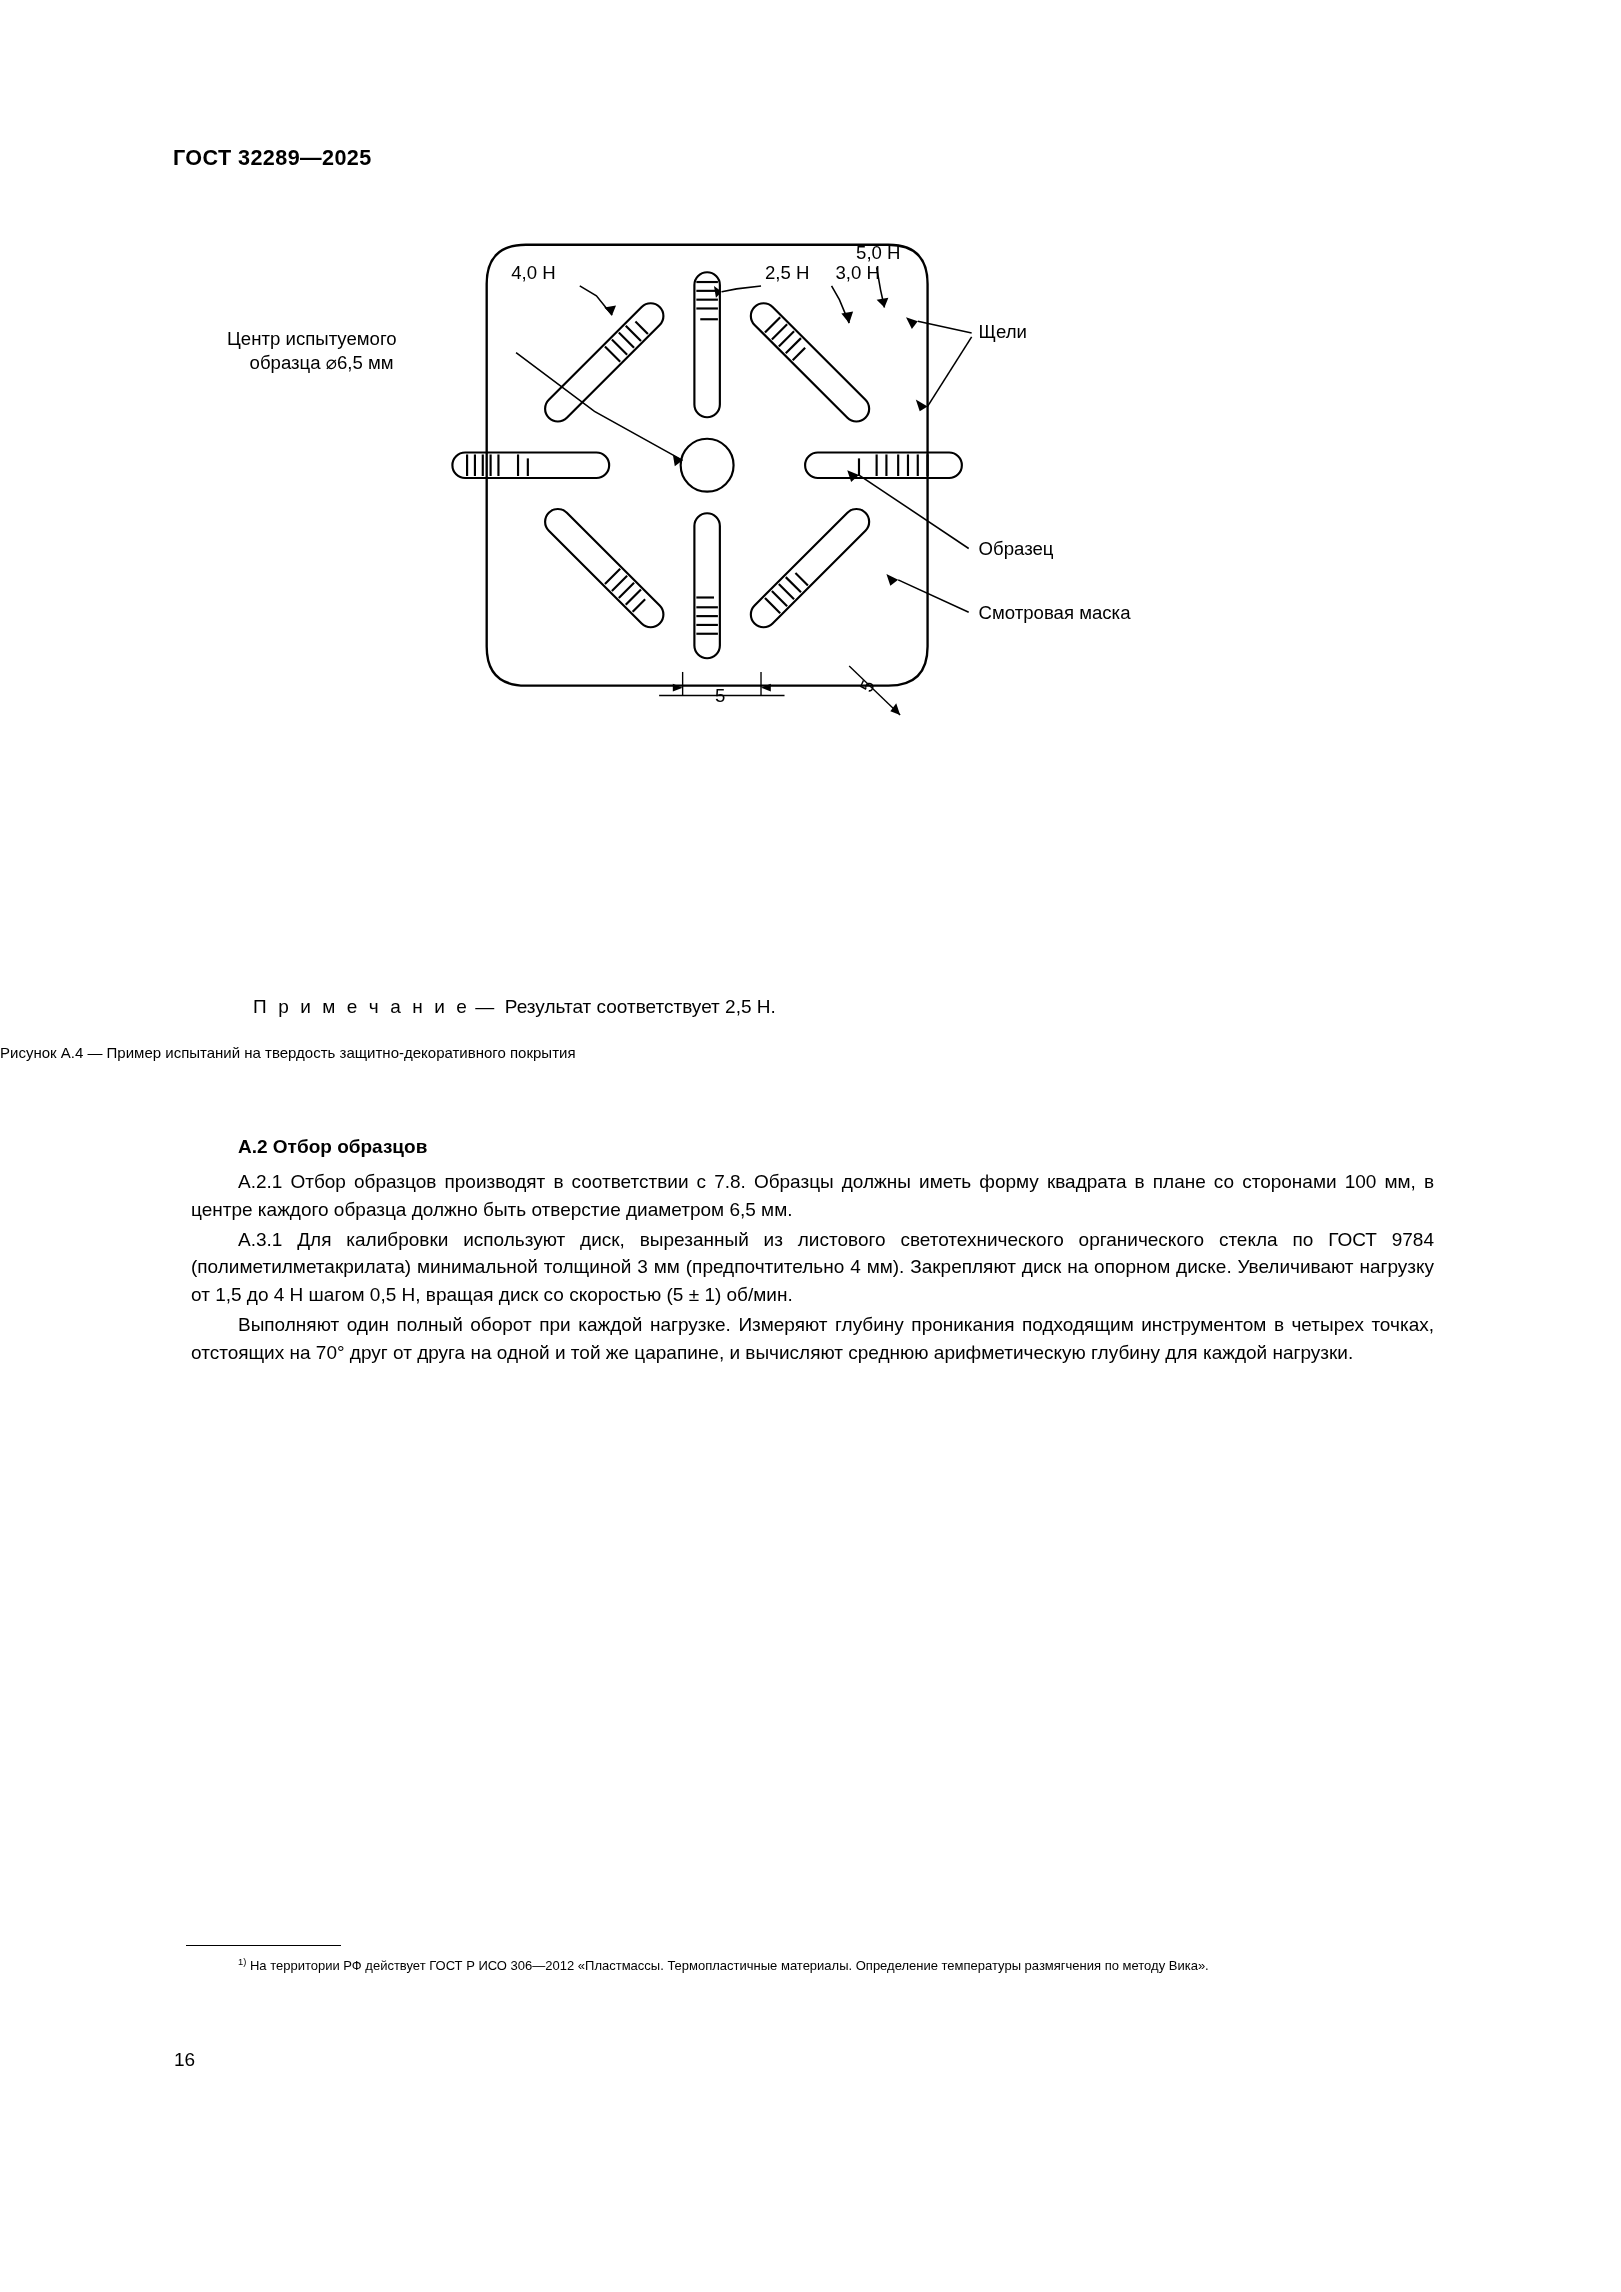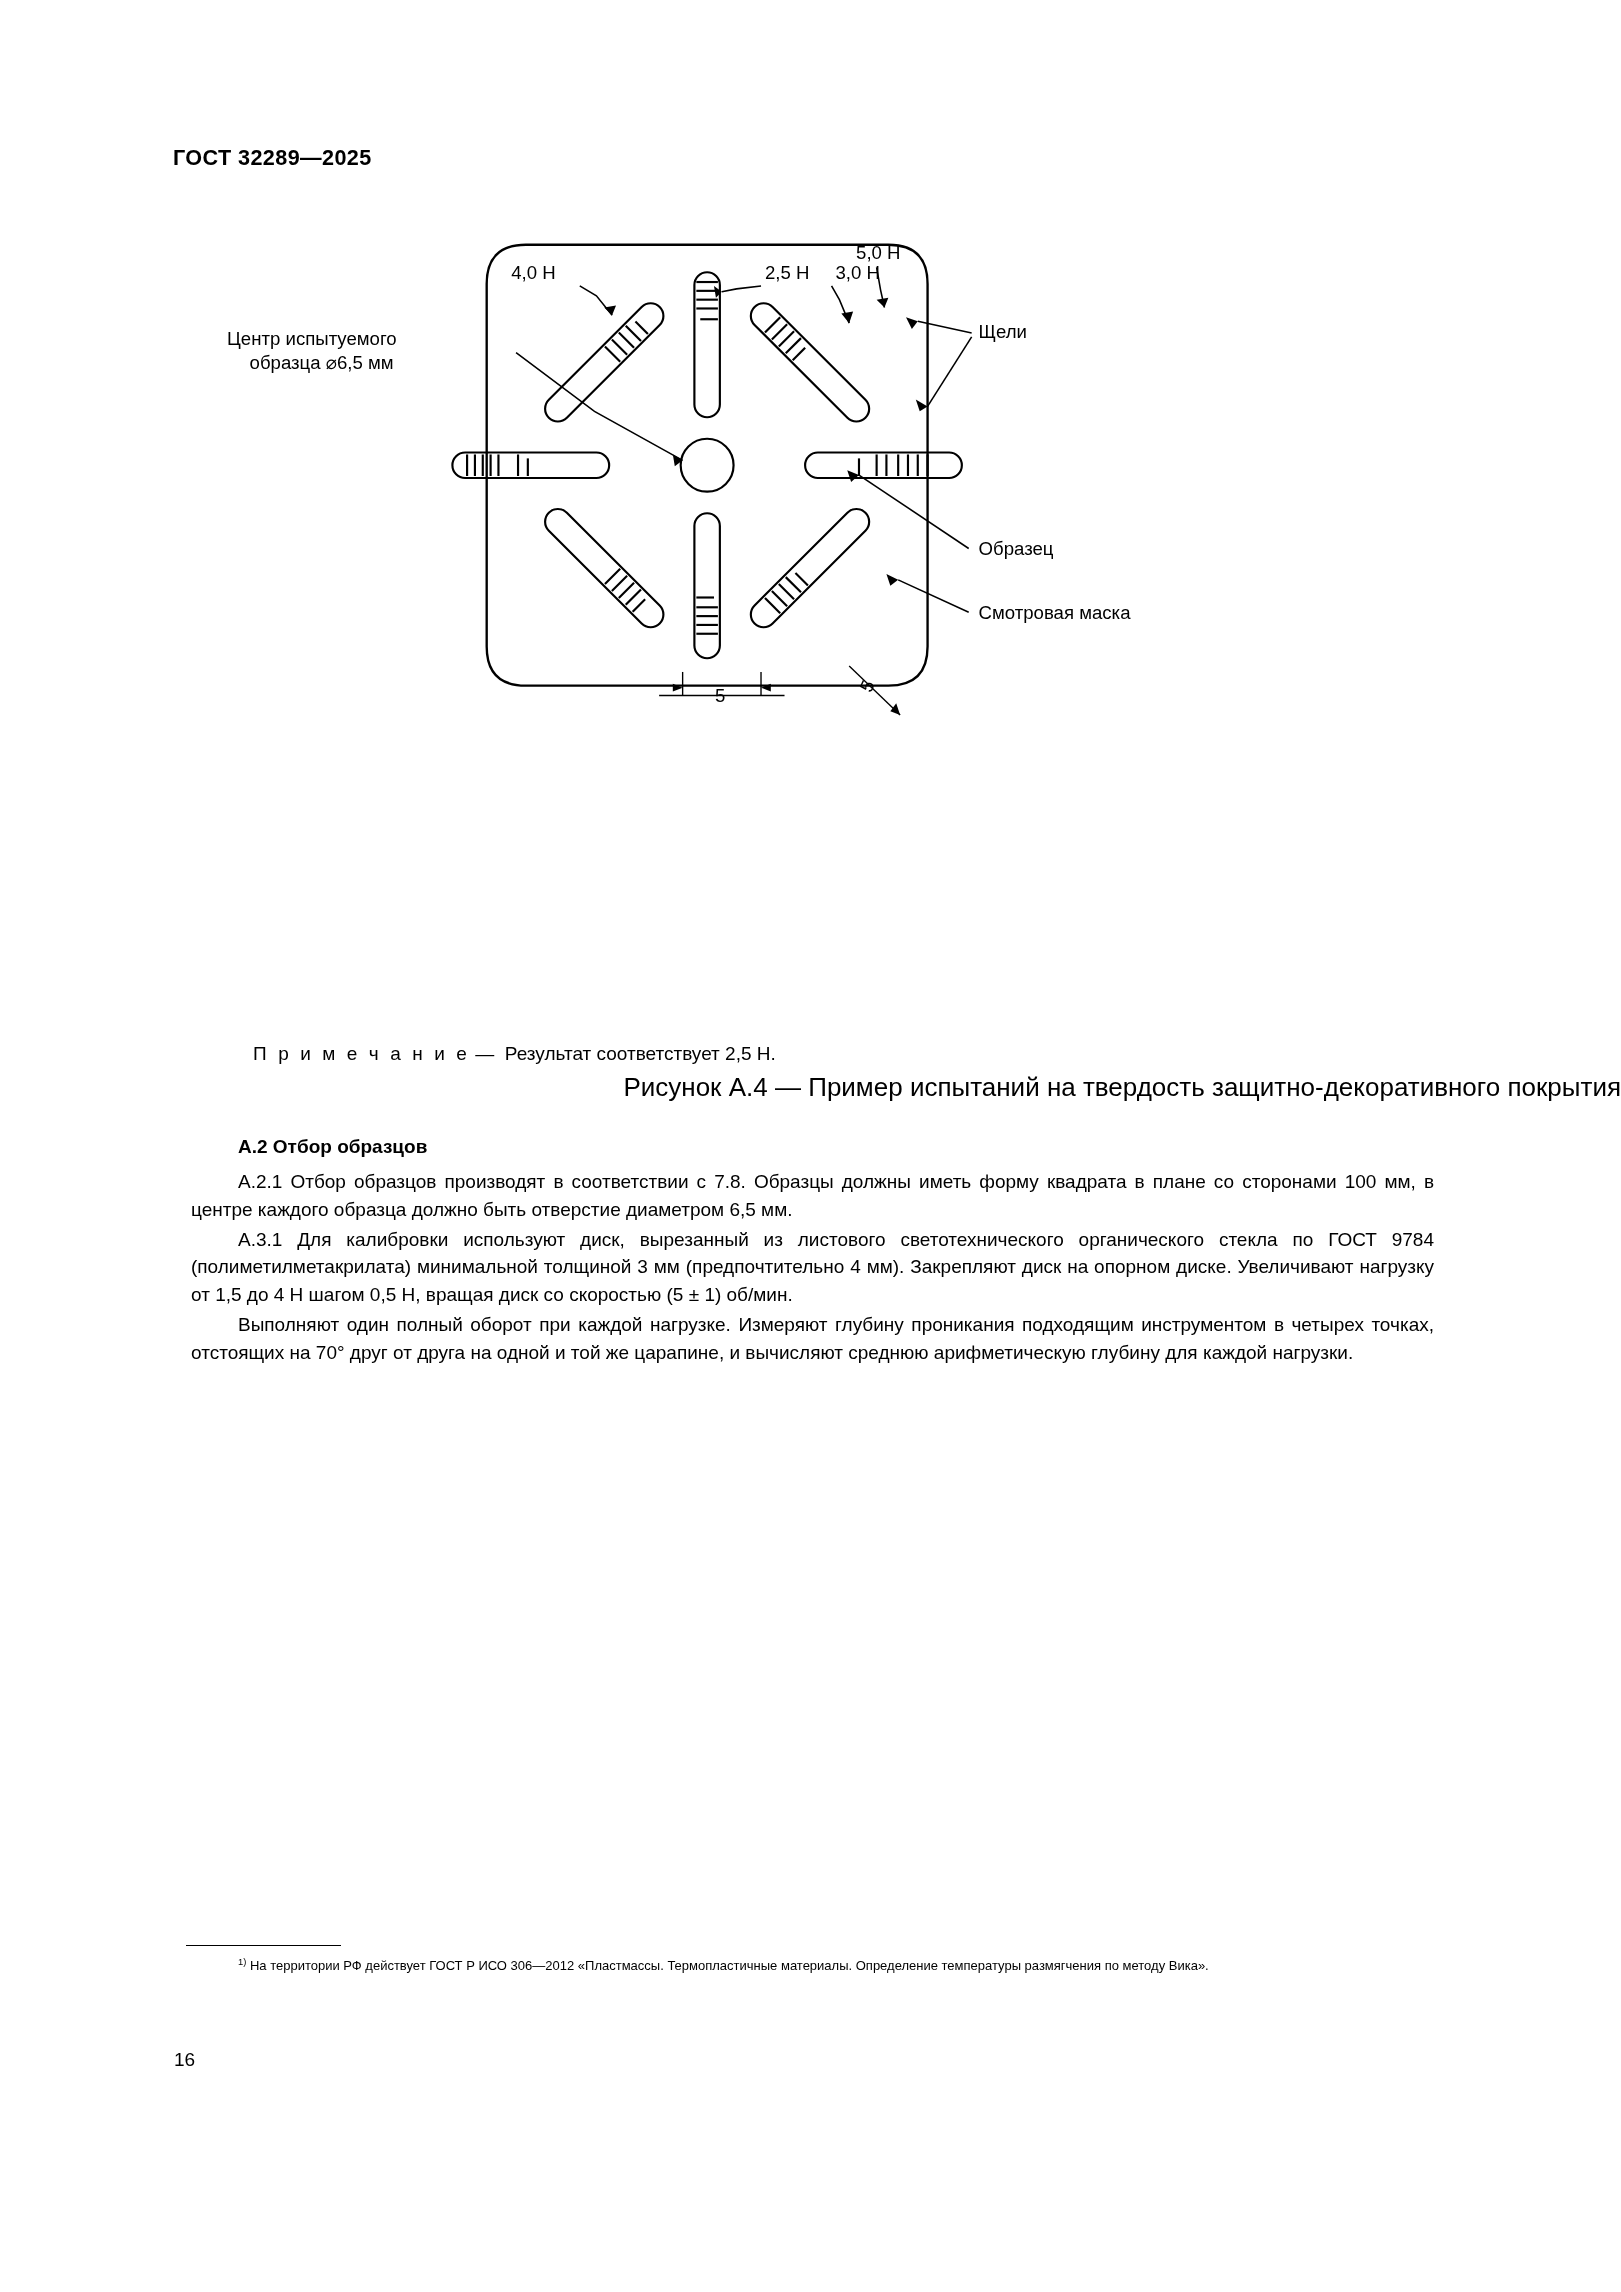--- a/index.html
+++ b/index.html
@@ -41,33 +41,31 @@
   .figure-svg {
     display: block;
   }
 
   
   .note {
     position: absolute;
     left: 253px;
     top: 996px;
     font-size: 19px;
-    margin-top: 47px;
   }
   .note .spaced {
     letter-spacing: 3.1px;
   }
   .fig-caption {
     position: absolute;
     left: 0;
     top: 1044px;
     width: 1621px;
-    text-align: right;
-    font-size: 26px;
-    margin-top: 28px;
+    text-align: left;
+    font-size: 15px;
   }
 
   
   .body {
     position: absolute;
     left: 191px;
     top: 1117px;
     width: 1243px;
     font-size: 19px;
     line-height: 1.46;

